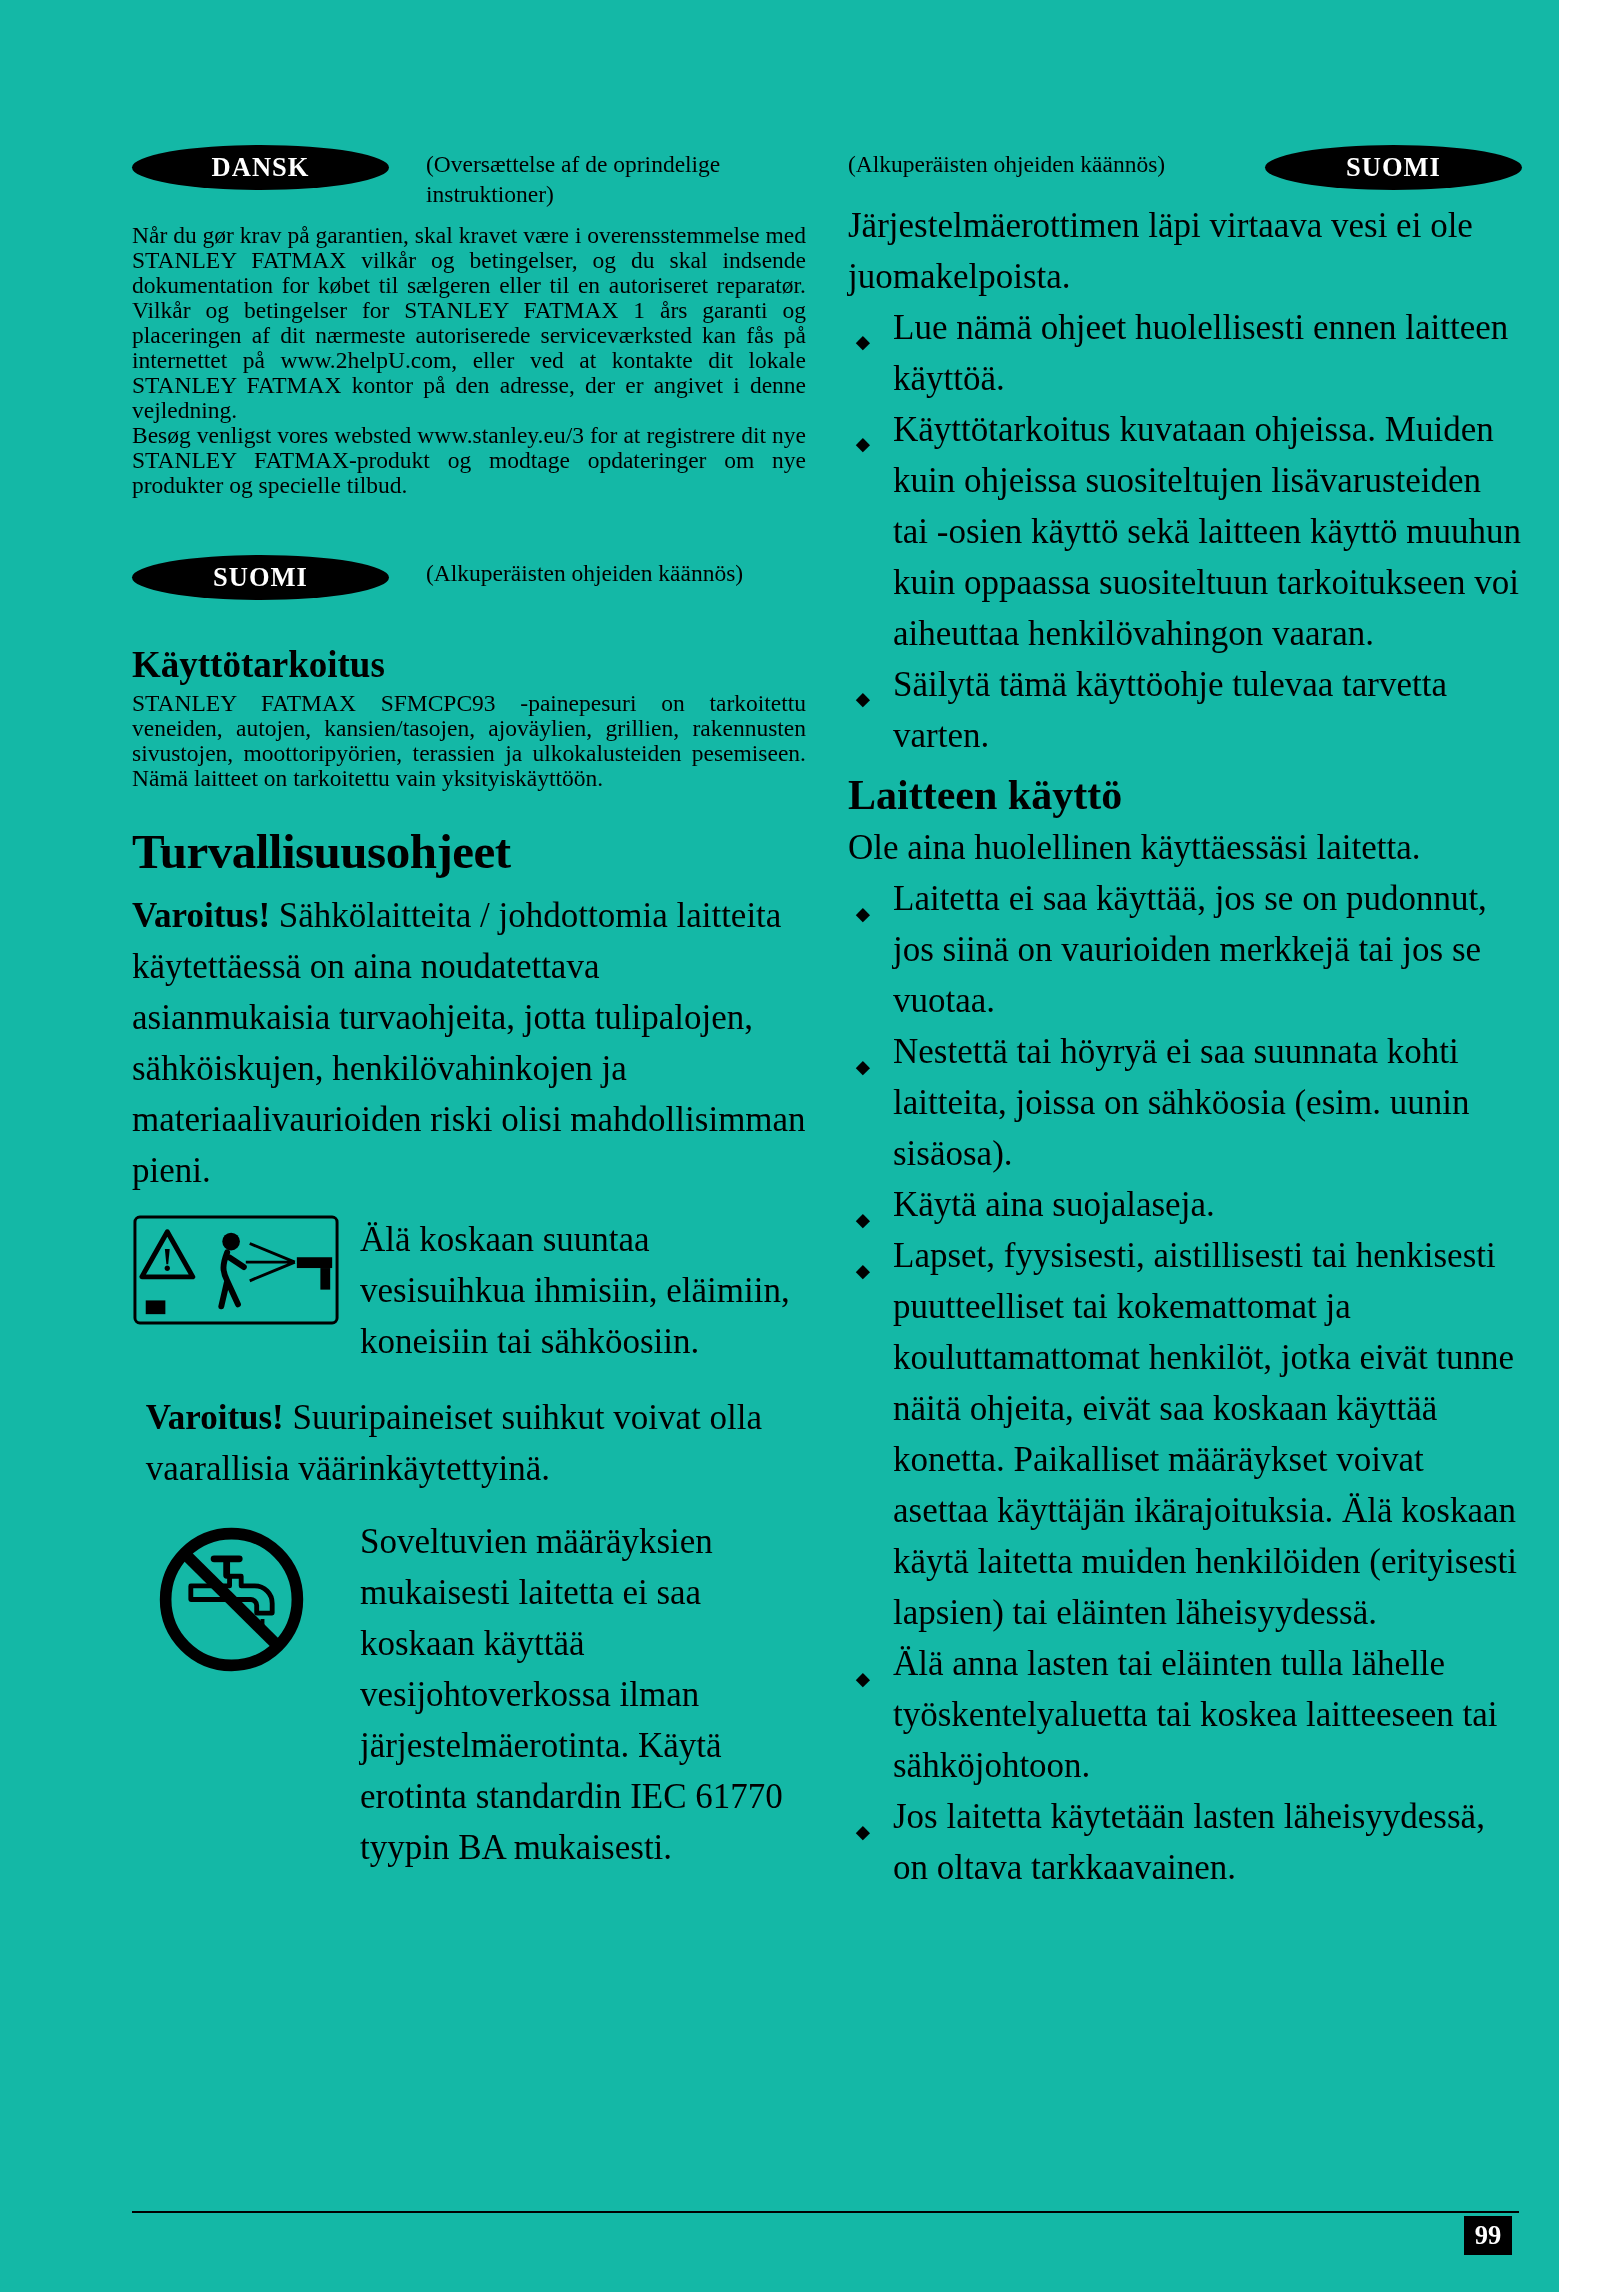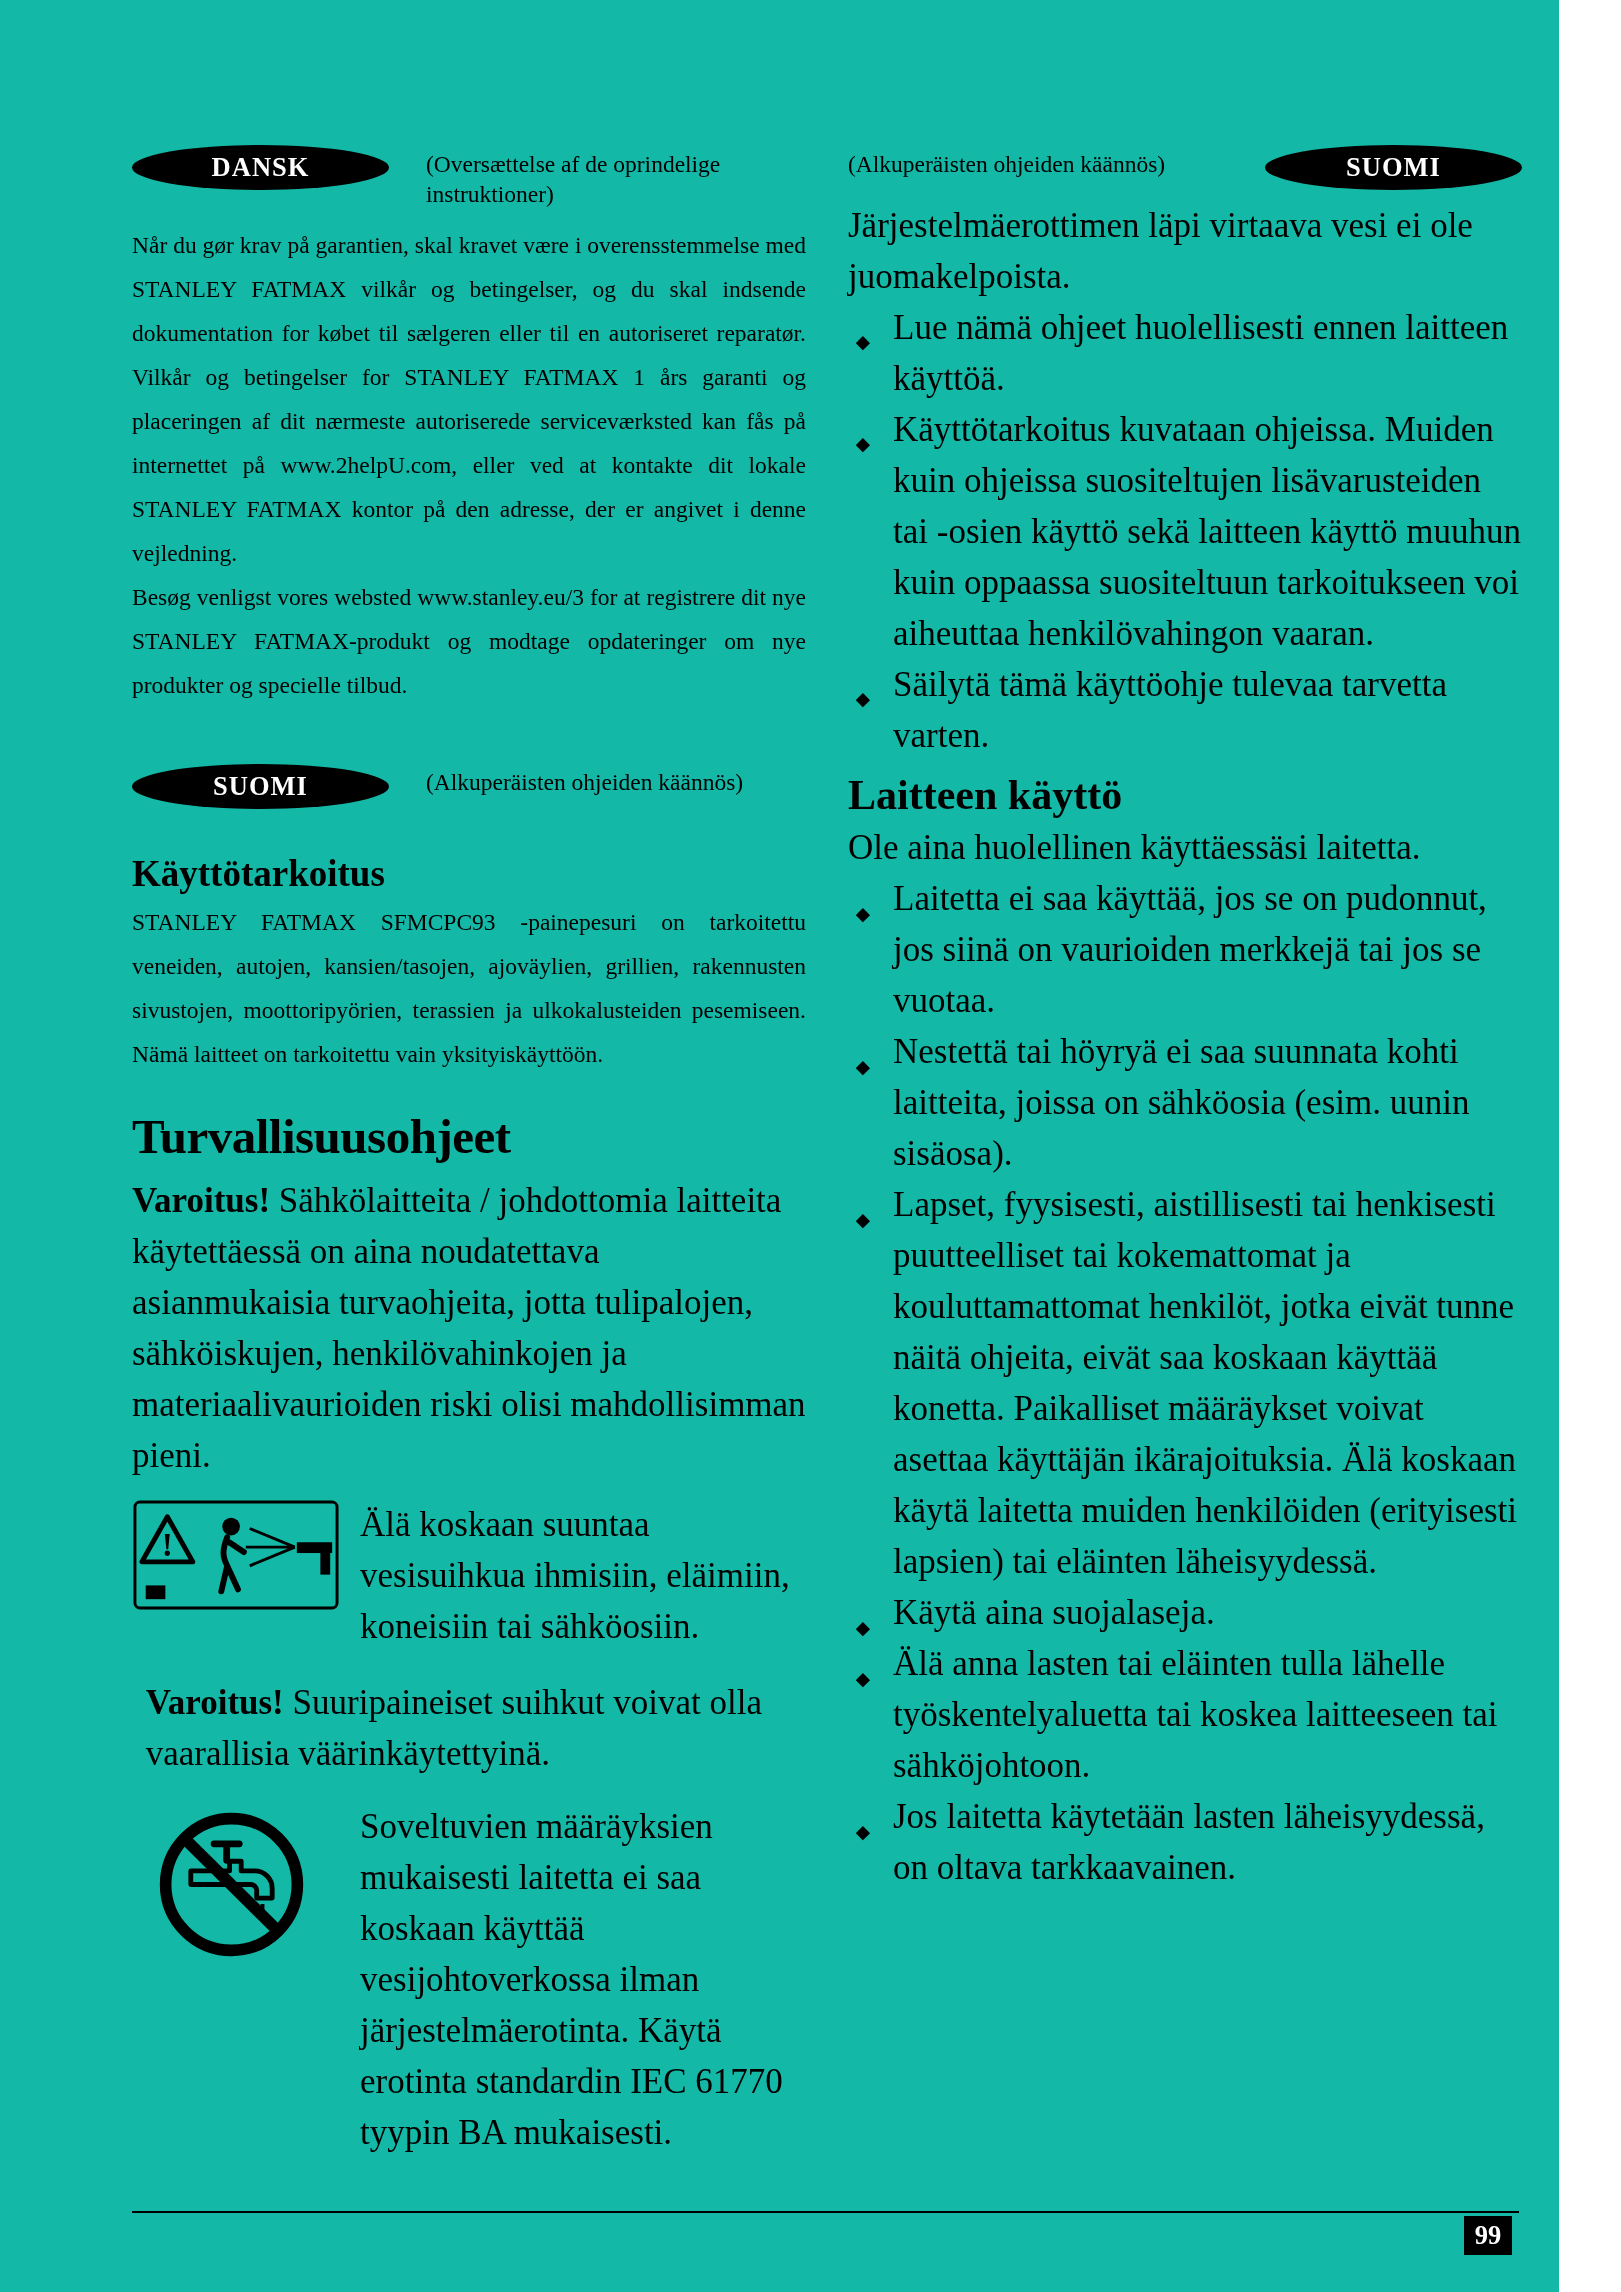--- a/index.html
+++ b/index.html
@@ -23,21 +23,21 @@
     width:257px; height:45px;
     background:#000; color:#fff;
     border-radius:50%;
     text-align:center; line-height:45px;
     font-weight:bold; font-size:26.5px; letter-spacing:1px;
   }
   .badge-note { font-size:23.5px; line-height:30px; padding-left:37px; padding-top:3.9px; flex:1; }
   .right-head { justify-content:space-between; margin-bottom:9.8px; }
   .right-head .badge-note { padding-left:0; flex:0 1 auto; }
 
-  .small { font-size:23.5px; line-height:44px; }
+  .small { font-size:23.5px; line-height:25px; }
   .just  { text-align:justify; }
   .large { font-size:35px; line-height:51px; }
   .gap-after      { margin-bottom:32px; }
   .gap-after-lg   { margin-bottom:57px; }
   .suomi-row      { margin-bottom:43px; }
 
   h1 { font-size:49px; font-weight:bold; letter-spacing:-0.5px; margin:0 0 9.8px 0; }
   h2 { font-size:42px; font-weight:bold; margin:9.8px 0 3.9px 0; }
   h3 { font-size:37px; font-weight:bold; margin:0 0 5.9px 0; }
 
@@ -146,22 +146,22 @@
       <li>Käyttötarkoitus kuvataan ohjeissa. Muiden kuin ohjeissa suositeltujen lisävarusteiden tai -osien käyttö sekä laitteen käyttö muuhun kuin oppaassa suositeltuun tarkoitukseen voi aiheuttaa henkilövahingon vaaran.</li>
       <li>Säilytä tämä käyttöohje tulevaa tarvetta varten.</li>
     </ul>
 
     <h2>Laitteen käyttö</h2>
     <p class="large">Ole aina huolellinen käyttäessäsi laitetta.</p>
 
     <ul class="blist">
       <li>Laitetta ei saa käyttää, jos se on pudonnut, jos siinä on vaurioiden merkkejä tai jos se vuotaa.</li>
       <li>Nestettä tai höyryä ei saa suunnata kohti laitteita, joissa on sähköosia (esim. uunin sisäosa).</li>
+      <li>Käytä aina suojalaseja.</li>
       <li>Lapset, fyysisesti, aistillisesti tai henkisesti puutteelliset tai kokemattomat ja kouluttamattomat henkilöt, jotka eivät tunne näitä ohjeita, eivät saa koskaan käyttää konetta. Paikalliset määräykset voivat asettaa käyttäjän ikärajoituksia. Älä koskaan käytä laitetta muiden henkilöiden (erityisesti lapsien) tai eläinten läheisyydessä.</li>
-      <li>Käytä aina suojalaseja.</li>
       <li>Älä anna lasten tai eläinten tulla lähelle työskentelyaluetta tai koskea laitteeseen tai sähköjohtoon.</li>
       <li>Jos laitetta käytetään lasten läheisyydessä, on oltava tarkkaavainen.</li>
     </ul>
 
   </div>
 
   <div class="footer-line"></div>
   <div class="page-number">99</div>
 
 </div>

